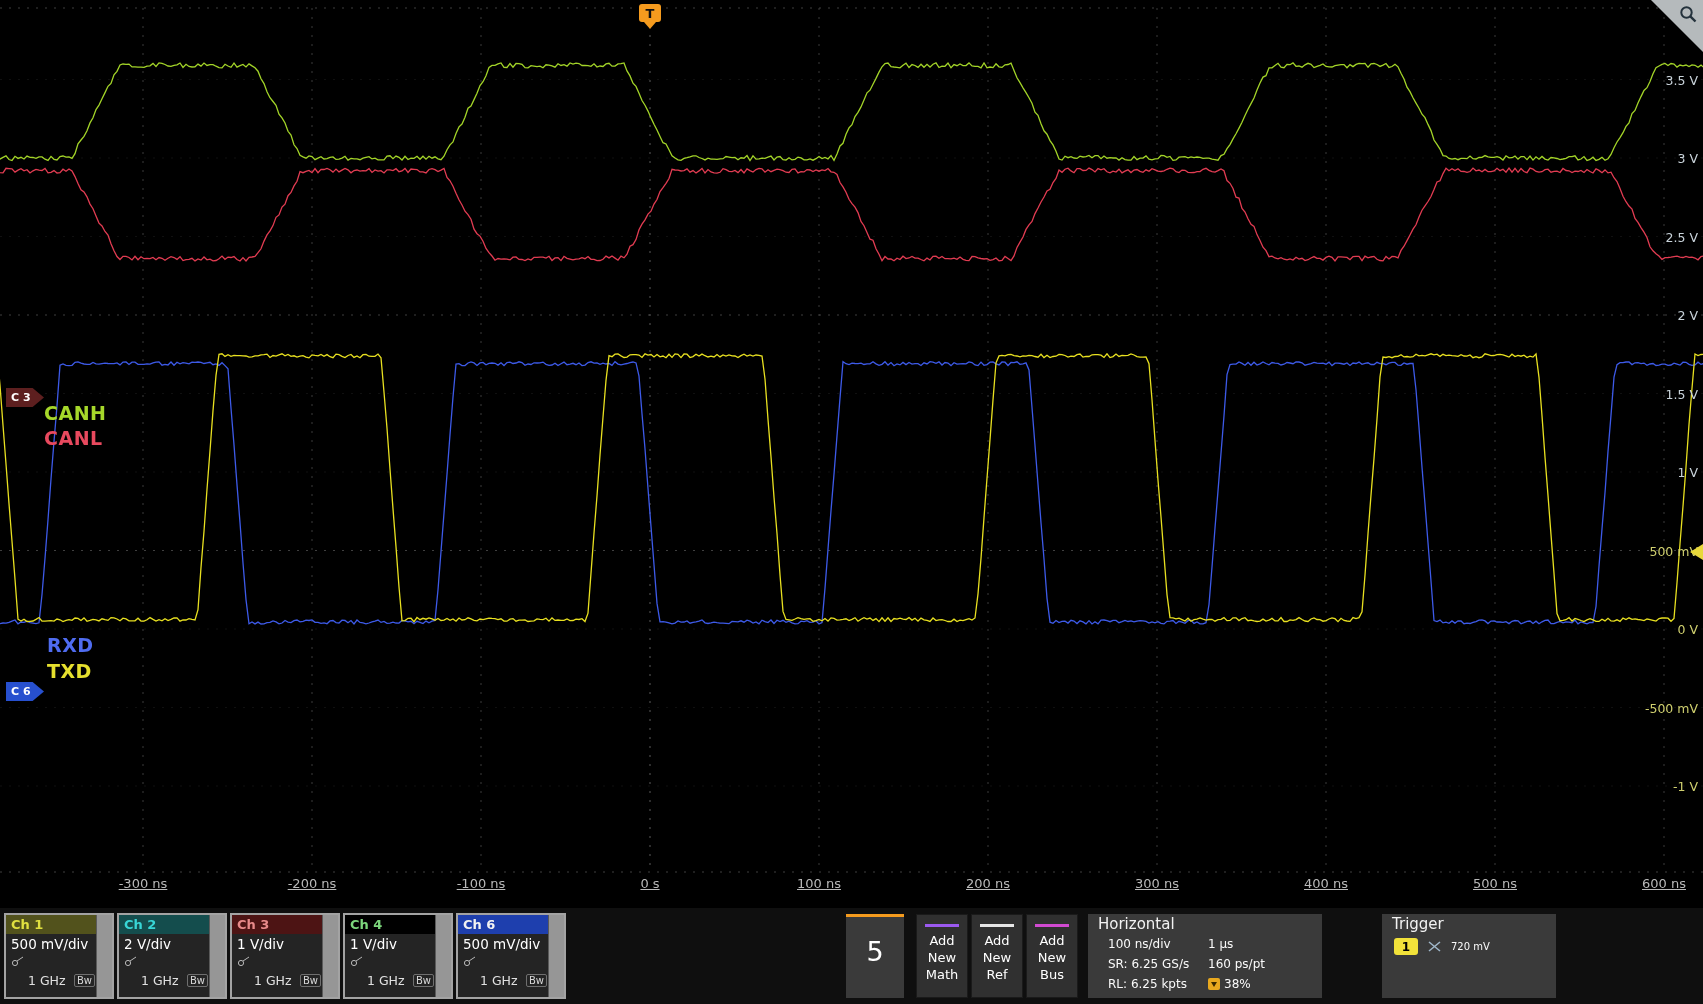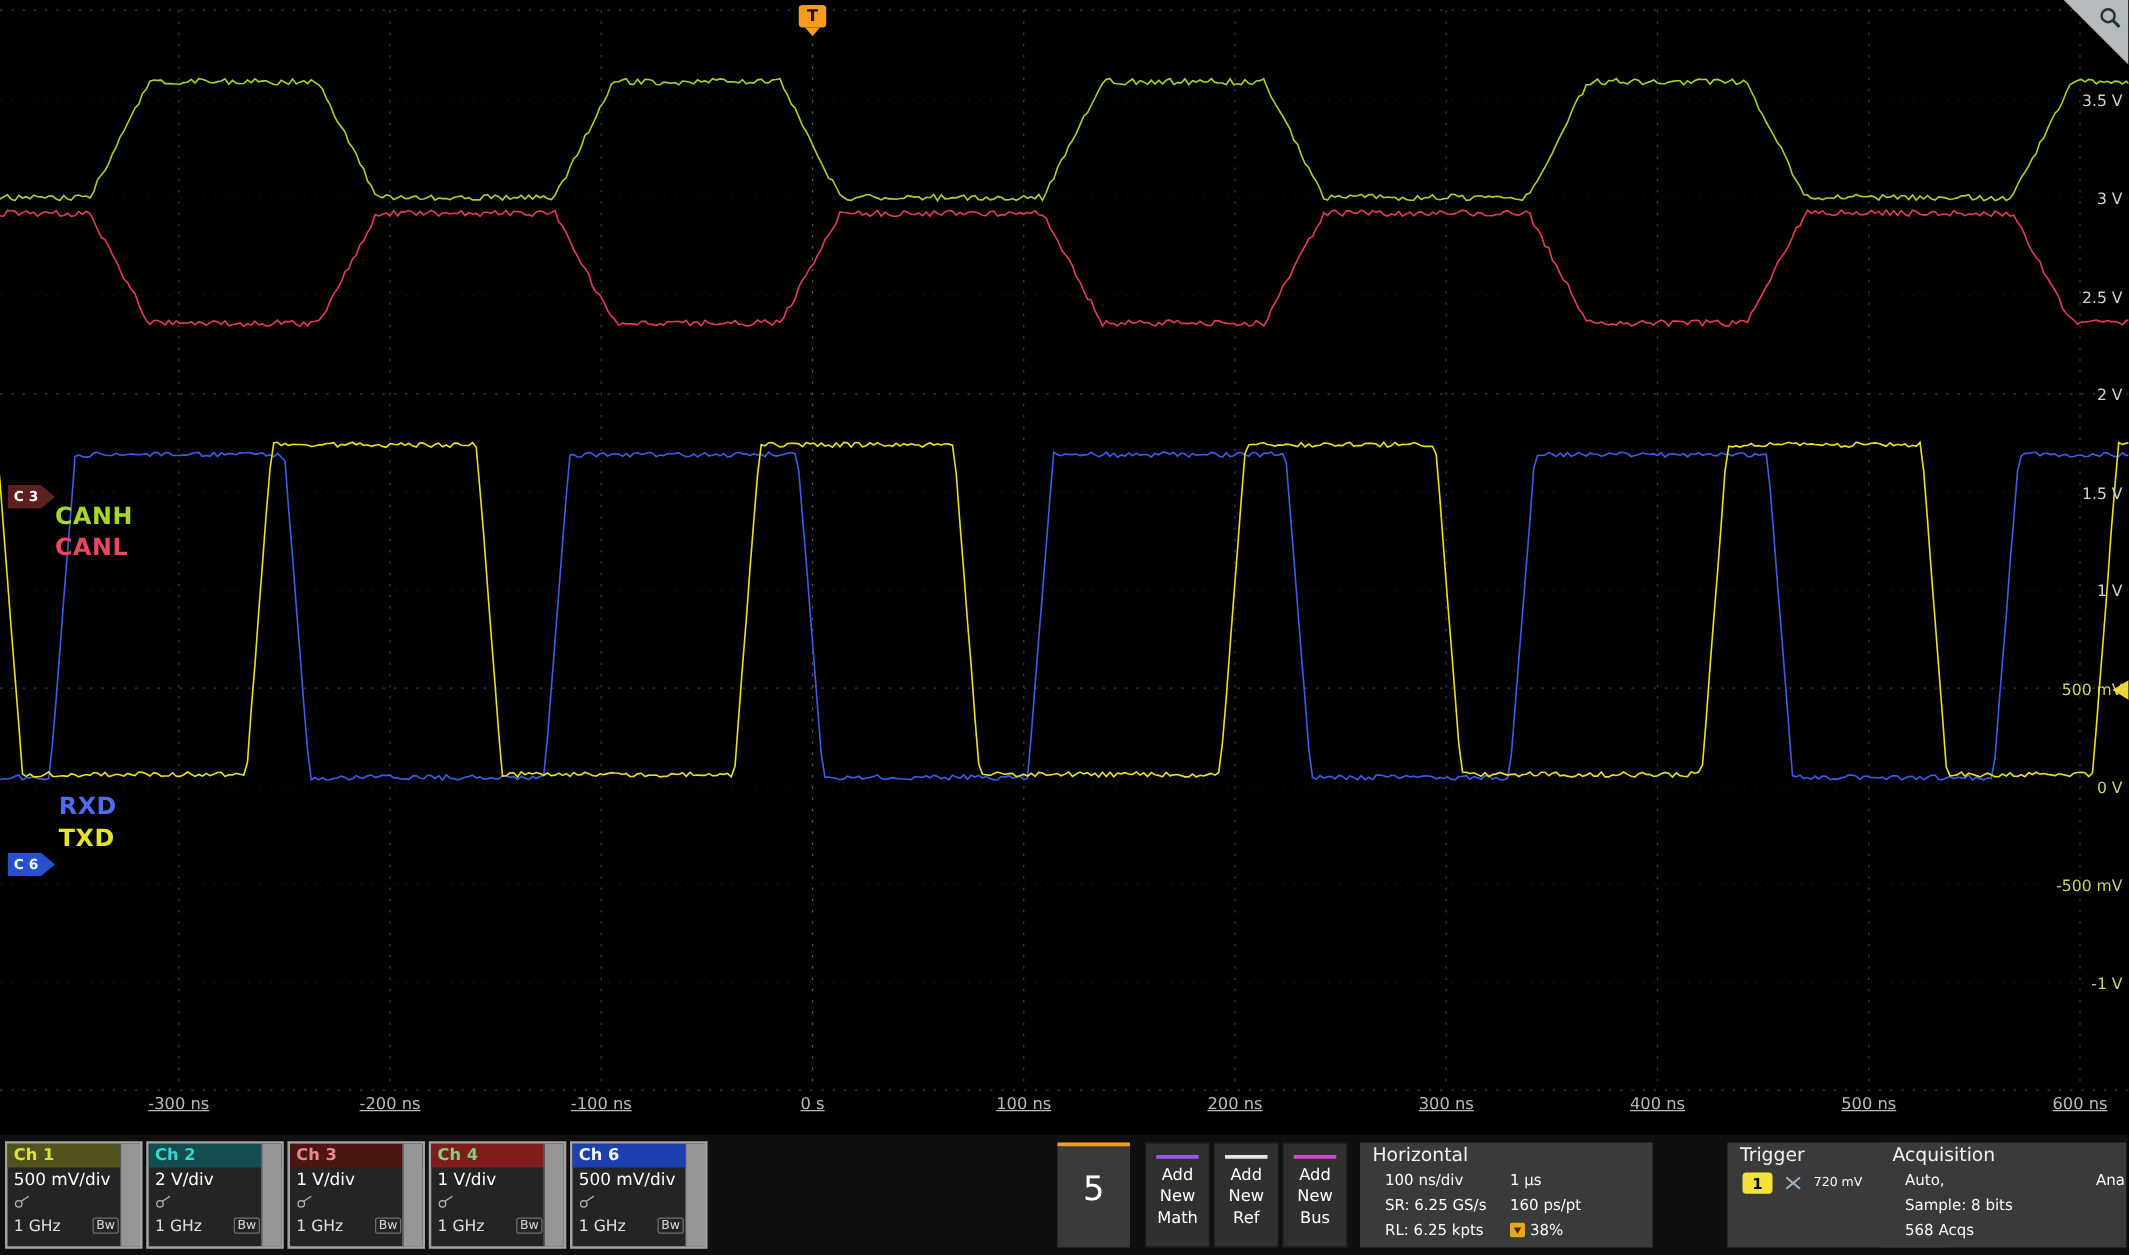--- a/index.html
+++ b/index.html
@@ -32,21 +32,21 @@
   
   .bar{position:absolute;left:0;top:908px;width:1703px;height:96px;background:#0f0f0f;}
   .chbadge{position:absolute;top:5px;height:86px;width:110px;background:#242424;border:2px solid #a3a3a3;
            box-sizing:border-box;cursor:pointer;}
   .chgrip{position:absolute;right:0;top:0;bottom:0;width:15px;background:#969696;border-left:1px solid #5a5a5a;z-index:2;}
   .chhead{height:19px;line-height:19px;padding-left:5px;font-size:13px;font-weight:bold;}
   .chscale{height:20px;line-height:20px;padding-left:5px;font-size:13.5px;color:#ffffff;}
   .chsrc{height:18px;line-height:18px;padding-left:5px;font-size:13px;color:#ffffff;}
   .chprobe{height:15px;padding-left:5px;display:flex;align-items:center;}
   .chbot{height:22px;display:flex;align-items:center;justify-content:space-between;
-         padding:0 4px 0 5px;width:93px;box-sizing:border-box;font-size:12.5px;color:#e0e0e0;}
+         padding:0 4px 0 22px;width:93px;box-sizing:border-box;font-size:12.5px;color:#e0e0e0;}
   .bwb{font-size:10px;color:#d8d8d8;border:1px solid #6f6f6f;padding:0 2px;border-radius:2px;}
   .wavebox{position:absolute;left:846px;top:6px;width:58px;height:84px;background:#3a3a3a;cursor:pointer;}
   .waveaccent{position:absolute;left:0;top:0;width:100%;height:3px;}
   .wavenum{position:absolute;left:0;top:22px;width:100%;text-align:center;color:#fff;font-size:27px;}
   .addbtn{position:absolute;top:6px;width:52px;height:84px;background:#303030;border:1px solid #1a1a1a;
           color:#fff;font-family:inherit;font-size:13px;display:flex;flex-direction:column;align-items:center;
           justify-content:flex-start;padding:9px 0 0 0;gap:1px;cursor:pointer;}
   .addbtn .accent{display:block;width:34px;height:3px;margin-bottom:5px;}
   .addbtn .al{display:block;line-height:16px;}
   .panel{position:absolute;top:6px;height:84px;background:#3a3a3a;box-sizing:border-box;cursor:pointer;}
@@ -190,21 +190,21 @@
           </svg>
       </div>
       <div class="chbot">
         <span>1 GHz</span>
         <span class="bwb">Bw</span>
       </div>
     </div>
 
     <div class="chbadge" style="left:343px">
       <div class="chgrip"></div>
-      <div class="chhead" style="color: rgb(124, 214, 124); background-color: #7f1d1d;">Ch 4</div>
+      <div class="chhead" style="color: rgb(124, 214, 124); background-color: #000000;">Ch 4</div>
       <div class="chscale">1 V/div</div>
       <div class="chprobe">
         <svg width="14" height="11">
             <circle cx="4" cy="7" r="2.6" fill="none" stroke="#b8b8b8"></circle>
             <path d="M6 5 L12 1" stroke="#b8b8b8" fill="none"></path>
           </svg>
       </div>
       <div class="chbot">
         <span>1 GHz</span>
         <span class="bwb">Bw</span>
@@ -278,23 +278,14 @@
       <div class="ptitle">Trigger</div>
       <div class="trow">
         <span class="trigsrc" style="background-color: rgb(242, 226, 58);">1</span>
         <svg width="15" height="13">
           <path d="M2 11 L13 2 M2 2 L13 11" stroke="#9fb6c8" stroke-width="1.6" fill="none"></path>
         </svg>
         <span class="triglevel">720 mV</span>
       </div>
     </div>
 
-    <div class="panel" id="panel-acquisition">
-      <div class="ptitle">Acquisition</div>
-      <div class="prow">
-        <span>Auto,</span>
-        <span class="ana">Ana</span>
-      </div>
-      <div class="prow"><span>Sample: 8 bits</span></div>
-      <div class="prow"><span>568 Acqs</span></div>
-    </div>
   </div>
 </div>
 
 </body></html>

